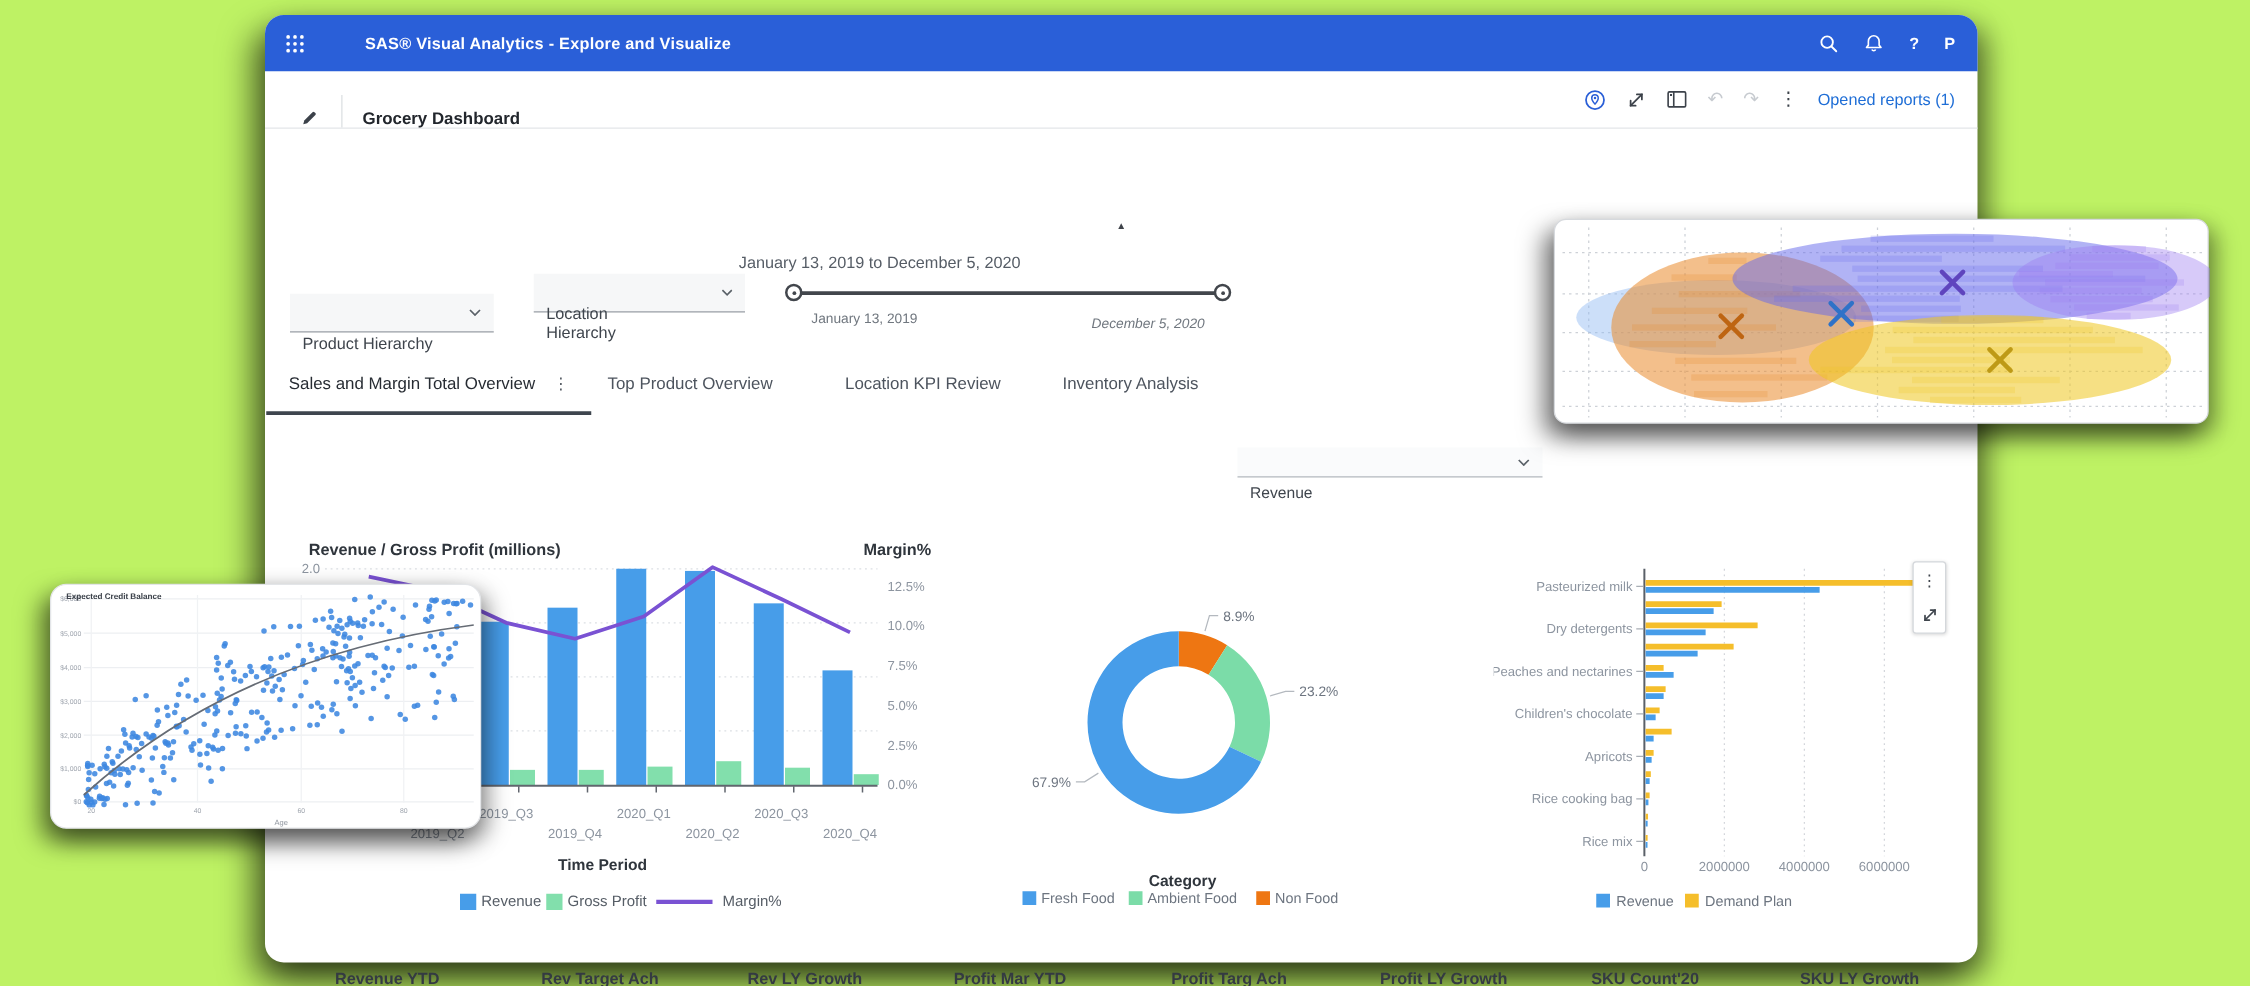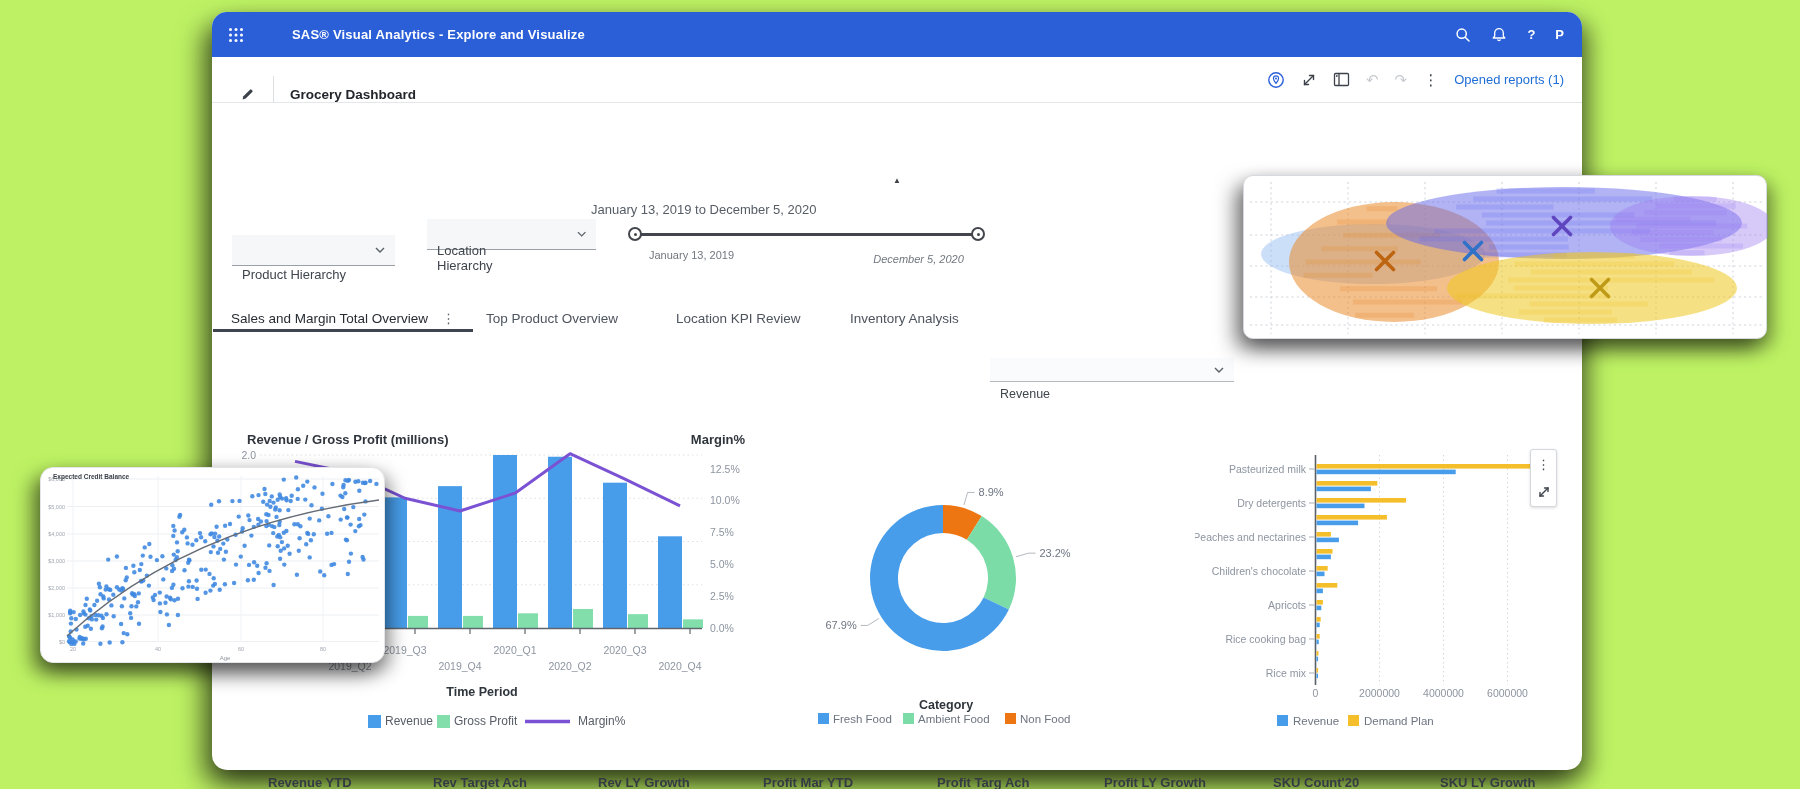--- a/index.html
+++ b/index.html
@@ -35,21 +35,21 @@
 
   
   .caret-up { position:absolute; left:681px; top:73px; font-size:8px; color:#3f434a; }
   .date-summary { position:absolute; left:379px; top:99px; width:430px; font-size:13px; color:#565d66; }
   .slider-track { position:absolute; left:423px; top:130px; width:343px; height:3px; background:#42464c; border-radius:2px; }
   .slider-handle { position:absolute; top:-6px; width:14px; height:14px; border:2px solid #42464c; border-radius:50%; background:#fff; cursor:pointer; }
   .slider-handle::after { content:""; position:absolute; left:3.5px; top:3.5px; width:3px; height:3px; border-radius:50%; background:#42464c; }
   .slider-lab { position:absolute; font-size:11px; color:#70777f; }
 
   
-  .tab { position:absolute; top:196px; font-size:13.5px; color:#4d545e; cursor:pointer; white-space:nowrap;margin-top:12px; }
+  .tab { position:absolute; top:196px; font-size:13.5px; color:#4d545e; cursor:pointer; white-space:nowrap; }
   .tab.active { color:#272c33; }
   .tab .tab-kebab { margin-left:14px; color:#555b63; font-size:13px; }
   .tab-underline { position:absolute; left:1px; top:226px; width:260px; height:3px; background:#3e454e; }
 
   
   svg { font-family:"Liberation Sans", sans-serif; }
   .chart-svg { position:absolute; }
 
   .tools-panel { position:absolute; left:1318px; top:346px; width:27px; height:58px; background:#fff;
     border:1px solid #d4d7db; border-radius:3px; box-shadow:0 1px 3px rgba(0,0,0,.15);

